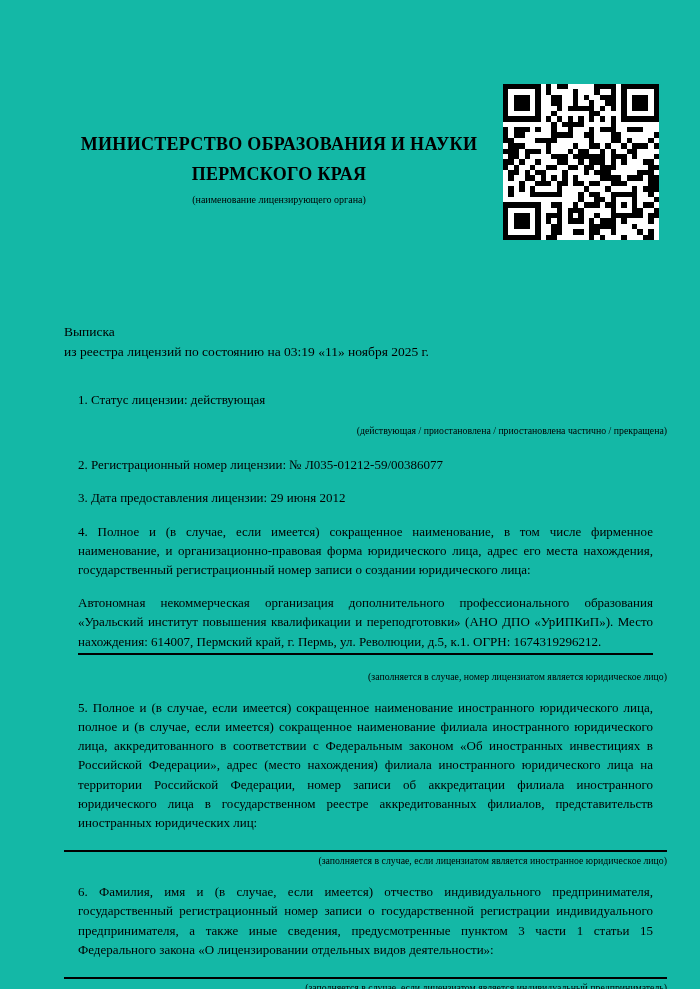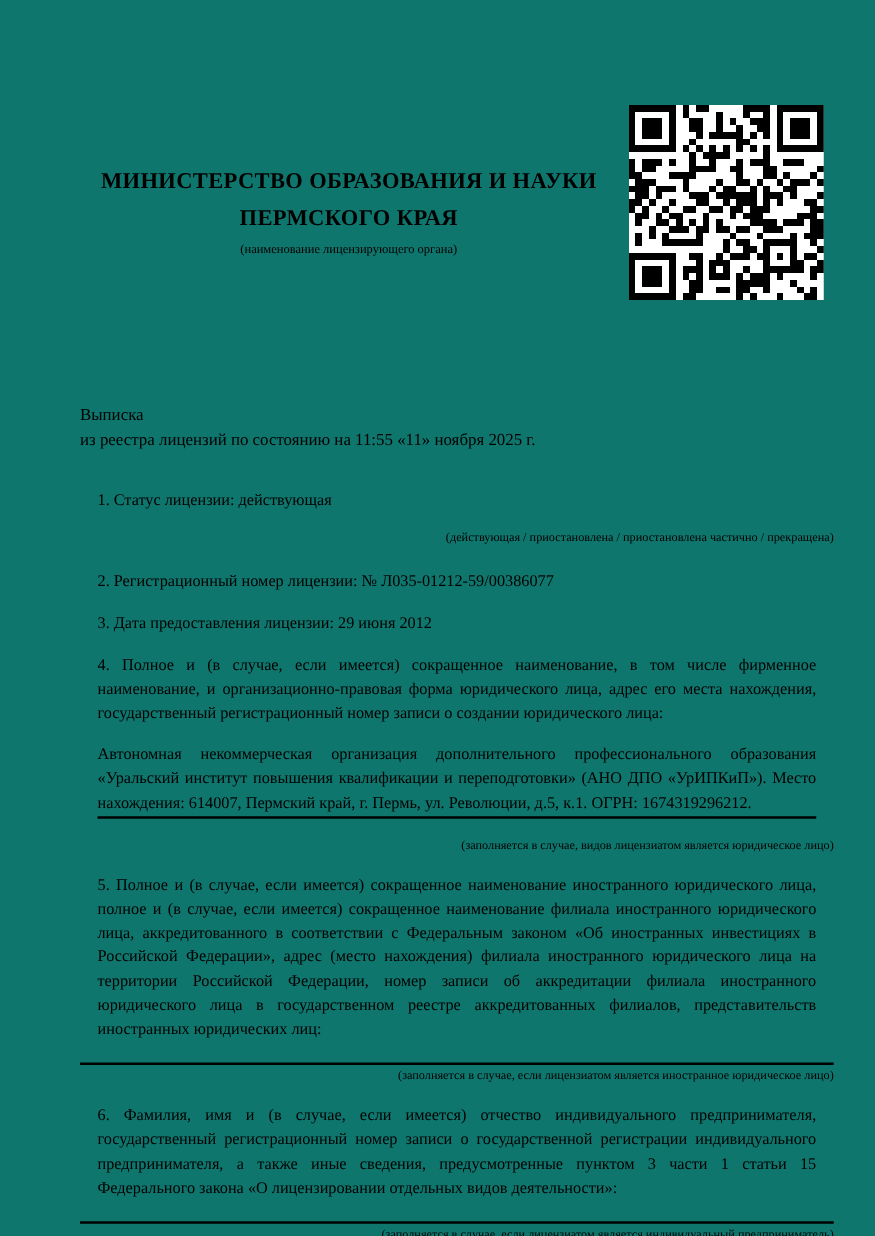--- a/index.html
+++ b/index.html
@@ -1,20 +1,20 @@
 <!DOCTYPE html>
 <html lang="ru"><head>
 <meta charset="utf-8">
 <style>
   html, body { margin: 0; padding: 0; background: #ffffff; }
   .page {
     position: relative;
     width: 700px;
     height: 989px;
-    background: #0f766e;
+    background: #14b8a6;
     color: #000000;
     font-family: "Liberation Serif", "DejaVu Serif", serif;
     box-sizing: border-box;
     padding: 0 33px 0 64px;
     overflow: hidden;
   }
   .qr {
     position: absolute;
     top: 84px;
     left: 503px;
@@ -484,40 +484,40 @@
   </div>
 
   <header class="org-header">
     <div class="org-name">МИНИСТЕРСТВО ОБРАЗОВАНИЯ И НАУКИ</div>
     <div class="org-name">ПЕРМСКОГО КРАЯ</div>
     <div class="org-caption">(наименование лицензирующего органа)</div>
   </header>
 
   <div class="doc-title">
     <div>Выписка</div>
-    <div>из реестра лицензий по состоянию на 11:55 «11» ноября 2025 г.</div>
+    <div>из реестра лицензий по состоянию на 03:19 «11» ноября 2025 г.</div>
   </div>
 
   <section class="item first">
     <div class="para">1. Статус лицензии: действующая</div>
     <div class="note">(действующая / приостановлена / приостановлена частично / прекращена)</div>
   </section>
 
   <section class="item gap2">
     <div class="para">2. Регистрационный номер лицензии: № Л035-01212-59/00386077</div>
   </section>
 
   <section class="item">
     <div class="para">3. Дата предоставления лицензии: 29 июня 2012</div>
   </section>
 
   <section class="item">
     <div class="para just">4. Полное и (в случае, если имеется) сокращенное наименование, в том числе фирменное наименование, и организационно-правовая форма юридического лица, адрес его места нахождения, государственный регистрационный номер записи о создании юридического лица:</div>
     <div class="para just filled">Автономная некоммерческая организация дополнительного профессионального образования «Уральский институт повышения квалификации и переподготовки» (АНО ДПО «УрИПКиП»). Место нахождения: 614007, Пермский край, г. Пермь, ул. Революции, д.5, к.1. ОГРН: 1674319296212.</div>
-    <div class="note">(заполняется в случае, видов лицензиатом является юридическое лицо)</div>
+    <div class="note">(заполняется в случае, номер лицензиатом является юридическое лицо)</div>
   </section>
 
   <section class="item">
     <div class="para just">5. Полное и (в случае, если имеется) сокращенное наименование иностранного юридического лица, полное и (в случае, если имеется) сокращенное наименование филиала иностранного юридического лица, аккредитованного в соответствии с Федеральным законом «Об иностранных инвестициях в Российской Федерации», адрес (место нахождения) филиала иностранного юридического лица на территории Российской Федерации, номер записи об аккредитации филиала иностранного юридического лица в государственном реестре аккредитованных филиалов, представительств иностранных юридических лиц:</div>
     <div class="fill-line"></div>
     <div class="note">(заполняется в случае, если лицензиатом является иностранное юридическое лицо)</div>
   </section>
 
   <section class="item">
     <div class="para just">6. Фамилия, имя и (в случае, если имеется) отчество индивидуального предпринимателя, государственный регистрационный номер записи о государственной регистрации индивидуального предпринимателя, а также иные сведения, предусмотренные пунктом 3 части 1 статьи 15 Федерального закона «О лицензировании отдельных видов деятельности»:</div>

